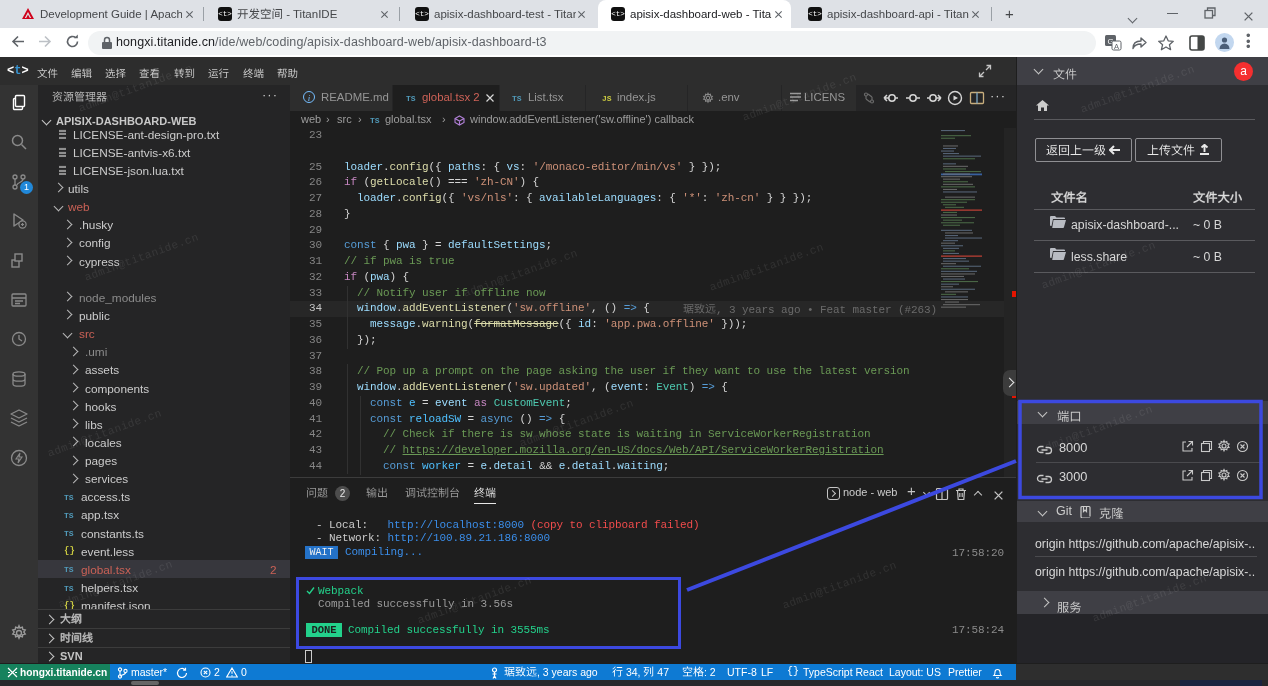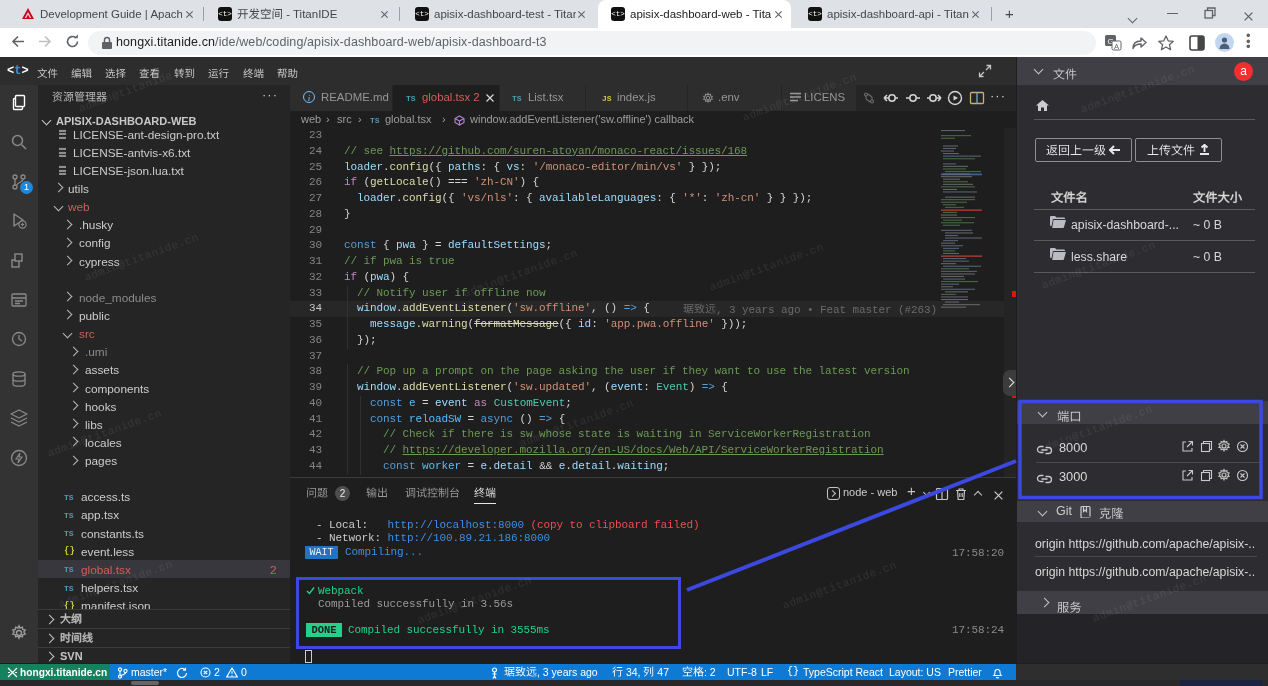--- a/index.html
+++ b/index.html
@@ -365,20 +365,24 @@
         <span class="" style="position:absolute;left:47px;top:2.5px">libs</span>
       </div>
 <div class="trow" style="top:348.4px">
         <span class="chev cr" style="position:absolute;left:32px;top:5px;border-color:#b8b8b8"></span>
         <span class="" style="position:absolute;left:47px;top:2.5px">locales</span>
       </div>
 <div class="trow" style="top:366.5px">
         <span class="chev cr" style="position:absolute;left:32px;top:5px;border-color:#b8b8b8"></span>
         <span class="" style="position:absolute;left:47px;top:2.5px">pages</span>
       </div>
+<div class="trow" style="top:384.7px">
+        <span class="chev cr" style="position:absolute;left:32px;top:5px;border-color:#b8b8b8"></span>
+        <span class="" style="position:absolute;left:47px;top:2.5px">services</span>
+      </div>
 <div class="trow" style="top:402.8px">
         <span class="fico" style="left:26px;top:5px;color:#519aba">TS</span>
         <span class="" style="position:absolute;left:43px;top:2.5px">access.ts</span>
       </div>
 <div class="trow" style="top:420.9px">
         <span class="fico" style="left:26px;top:5px;color:#519aba">TS</span>
         <span class="" style="position:absolute;left:43px;top:2.5px">app.tsx</span>
       </div>
 <div class="trow" style="top:439.1px">
         <span class="fico" style="left:26px;top:5px;color:#519aba">TS</span>
@@ -500,21 +504,20 @@
       </svg>
  <span style="position:absolute;left:180px;top:2px">window.addEventListener('sw.offline') callback</span>
 </div>
 
 <div class="abs" id="code">
 <div class="abs" style="left:0;top:173.25px;width:726px;height:15.75px;background:rgba(255,255,255,.045)"></div>
 <div class="abs" style="left:56.5px;top:157.5px;width:1px;height:63px;background:#313131"></div>
 <div class="abs" style="left:56.5px;top:236.25px;width:1px;height:110px;background:#313131"></div>
 <div class="abs" style="left:69.5px;top:267.75px;width:1px;height:79px;background:#313131"></div>
 <div class="cl" style="top:0.00px"><span class="ln" style="color:#858585">23</span><span class="ct"></span></div>
-<div class="cl" style="top:15.75px"><span class="ln" style="color:#858585">24</span><span class="ct"><span class="cm">// see <span style="text-decoration:underline">https://github.com/suren-atoyan/monaco-react/issues/168</span></span></span></div>
 <div class="cl" style="top:31.50px"><span class="ln" style="color:#858585">25</span><span class="ct"><span class="vb">loader</span><span class="pn">.</span><span class="fn">config</span><span class="pn">({ </span><span class="vb">paths</span><span class="pn">: { </span><span class="vb">vs</span><span class="pn">: </span><span class="st">'/monaco-editor/min/vs'</span><span class="pn"> } });</span></span></div>
 <div class="cl" style="top:47.25px"><span class="ln" style="color:#858585">26</span><span class="ct"><span class="fl">if</span><span class="pn"> (</span><span class="fn">getLocale</span><span class="pn">() === </span><span class="st">'zh-CN'</span><span class="pn">) {</span></span></div>
 <div class="cl" style="top:63.00px"><span class="ln" style="color:#858585">27</span><span class="ct">  <span class="vb">loader</span><span class="pn">.</span><span class="fn">config</span><span class="pn">({ </span><span class="st">'vs/nls'</span><span class="pn">: { </span><span class="vb">availableLanguages</span><span class="pn">: { </span><span class="st">'*'</span><span class="pn">: </span><span class="st">'zh-cn'</span><span class="pn"> } } });</span></span></div>
 <div class="cl" style="top:78.75px"><span class="ln" style="color:#858585">28</span><span class="ct"><span class="pn">}</span></span></div>
 <div class="cl" style="top:94.50px"><span class="ln" style="color:#858585">29</span><span class="ct"></span></div>
 <div class="cl" style="top:110.25px"><span class="ln" style="color:#858585">30</span><span class="ct"><span class="kw">const</span><span class="pn"> { </span><span class="vb">pwa</span><span class="pn"> } = </span><span class="vb">defaultSettings</span><span class="pn">;</span></span></div>
 <div class="cl" style="top:126.00px"><span class="ln" style="color:#858585">31</span><span class="ct"><span class="cm">// if pwa is true</span></span></div>
 <div class="cl" style="top:141.75px"><span class="ln" style="color:#858585">32</span><span class="ct"><span class="fl">if</span><span class="pn"> (</span><span class="vb">pwa</span><span class="pn">) {</span></span></div>
 <div class="cl" style="top:157.50px"><span class="ln" style="color:#858585">33</span><span class="ct">  <span class="cm">// Notify user if offline now</span></span></div>
 <div class="cl" style="top:173.25px"><span class="ln" style="color:#c6c6c6">34</span><span class="ct">  <span class="vb">window</span><span class="pn">.</span><span class="fn">addEventListener</span><span class="pn">(</span><span class="st">'sw.offline'</span><span class="pn">, () </span><span class="kw">=&gt;</span><span class="pn"> {</span></span></div>

